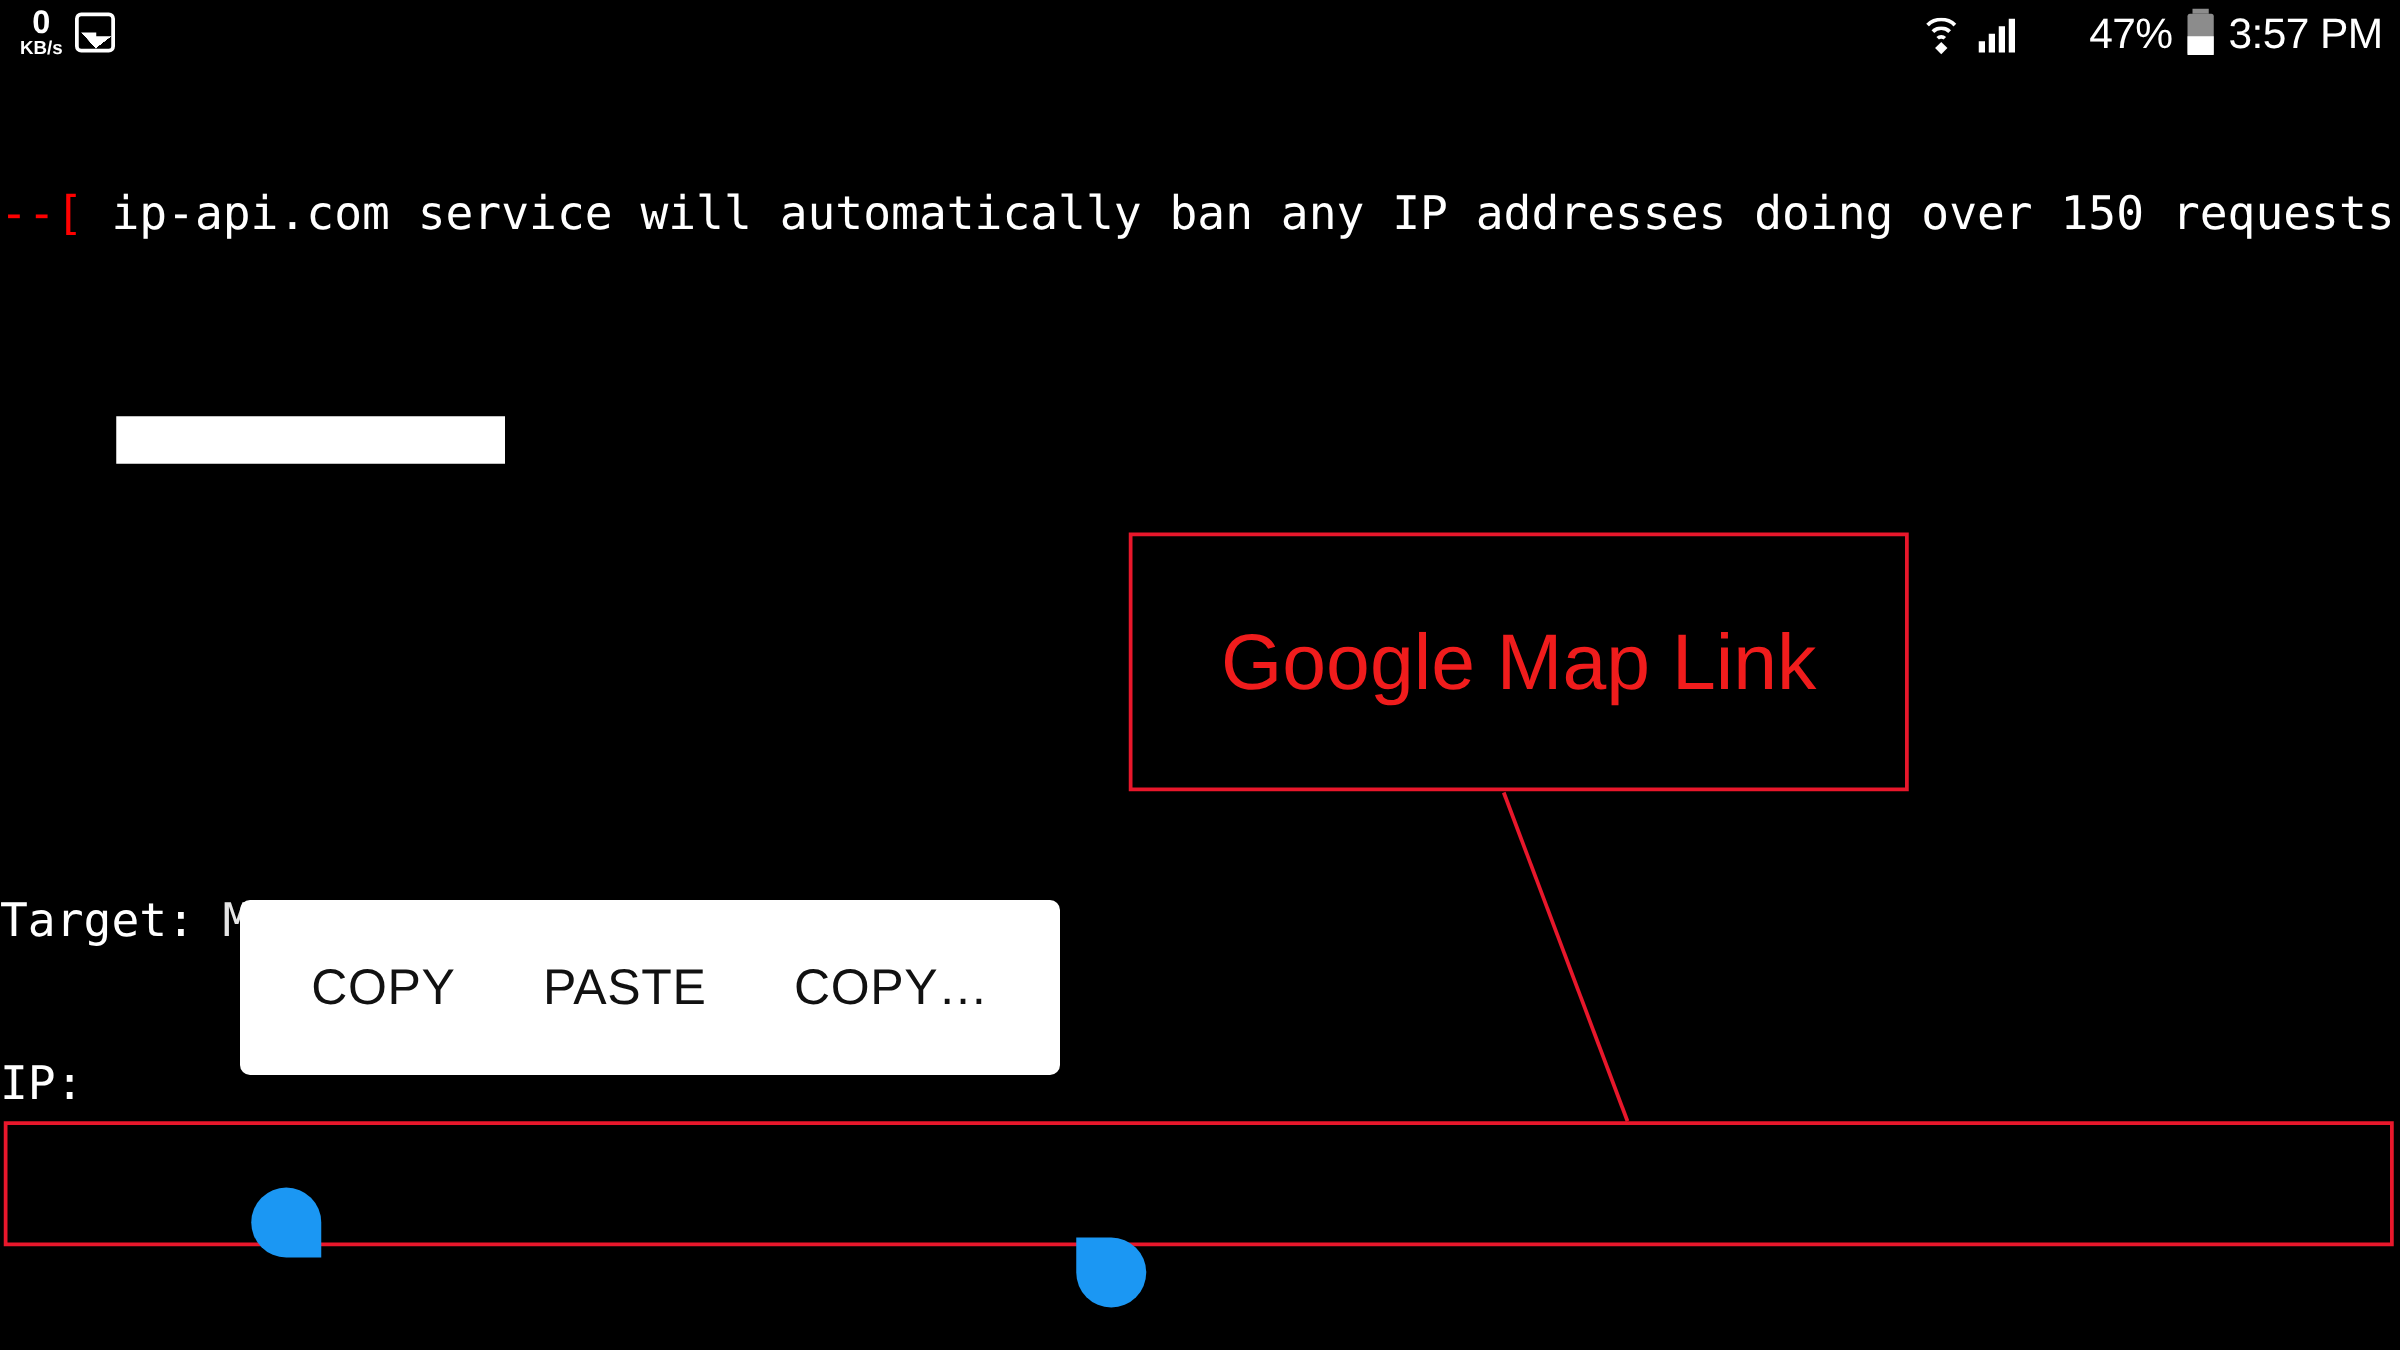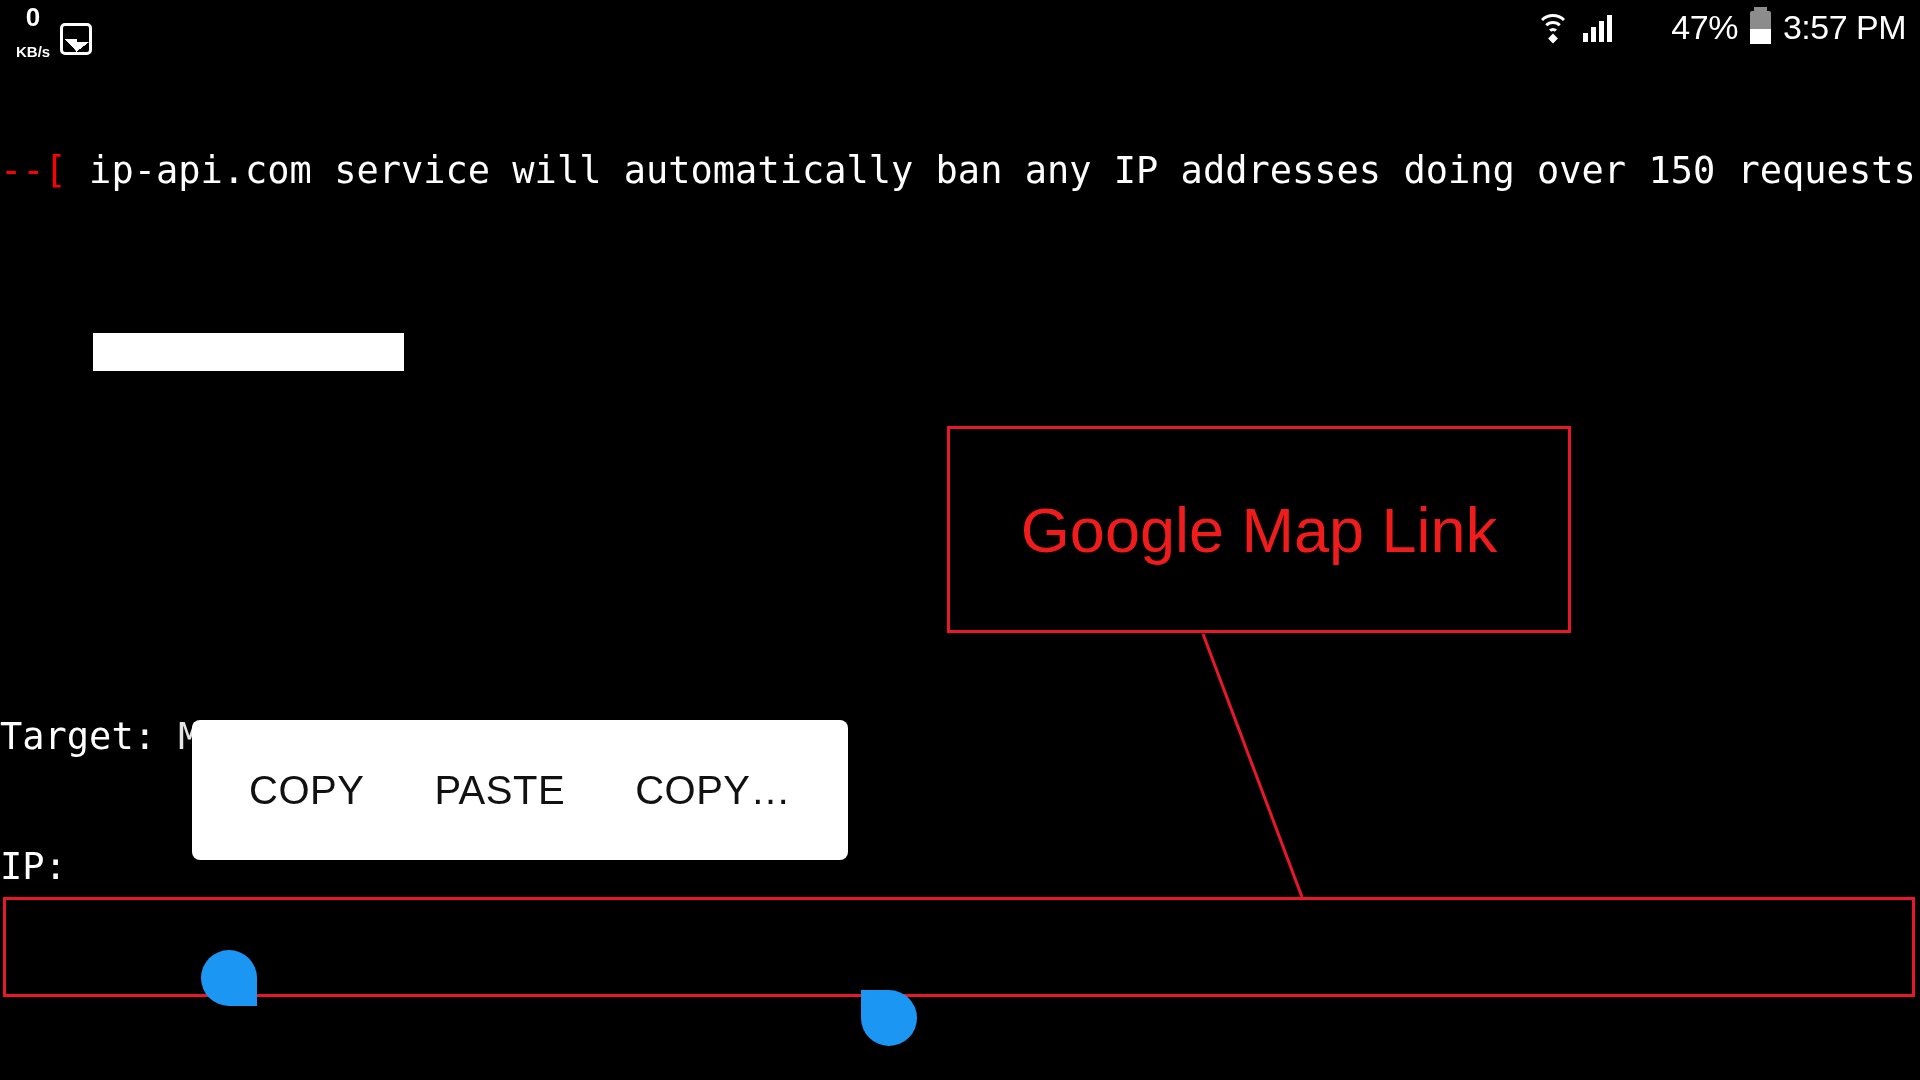--- a/index.html
+++ b/index.html
@@ -12,21 +12,21 @@
   #screen { position:relative; width:1920px; height:1080px; background:#000; }
 
   
   #statusbar {
     position:absolute; left:0; top:0; width:1920px; height:62px;
     background:#000; color:#fff;
   }
   .sb-left { position:absolute; left:16px; top:4px; display:flex; align-items:flex-end; gap:10px; }
   .netspeed { display:flex; flex-direction:column; align-items:center; line-height:1; }
   .netspeed .num { font-family:"Liberation Sans", sans-serif; font-weight:bold; font-size:26px; }
-  .netspeed .unit { font-family:"Liberation Sans", sans-serif; font-weight:bold; font-size:15px; margin-top:14px; }
+  .netspeed .unit { font-family:"Liberation Sans", sans-serif; font-weight:bold; font-size:15px; margin-top:1px; }
   .gallery-icon { width:32px; height:32px; border:3px solid #fff; border-radius:5px;
                   position:relative; overflow:hidden; margin-bottom:4px; }
   .gallery-icon::after {
     content:""; position:absolute; left:2px; bottom:0; width:24px; height:13px;
     background:
       linear-gradient(to top right, transparent 49%, #fff 50%) no-repeat left bottom/12px 13px,
       linear-gradient(to top left, transparent 49%, #fff 50%) no-repeat right bottom/13px 10px;
   }
 
   .sb-right { position:absolute; right:14px; top:8px; display:flex; align-items:center; gap:12px; }
@@ -69,21 +69,21 @@
     position:absolute; left:93px; top:333px; width:311px; height:38px;
     background:#ffffff; z-index:6;
   }
 
   
   #annot { position:absolute; left:0; top:0; width:1920px; height:1080px;
            pointer-events:none; z-index:8; }
   #annot-box {
     position:absolute; left:903px; top:426px; width:624px; height:207px;
     border:3px solid #e8172b; z-index:9;
-    display:flex; align-items:center; justify-content:center;margin-left:44px;
+    display:flex; align-items:center; justify-content:center;
   }
   #annot-label {
     font-family:"Liberation Sans", sans-serif;
     font-size:63px; color:#f01c1c; white-space:nowrap;
   }
   #sel-outline {
     position:absolute; left:3px; top:897px; width:1912px; height:100px;
     border:3px solid #e8172b; z-index:9;
   }
 

